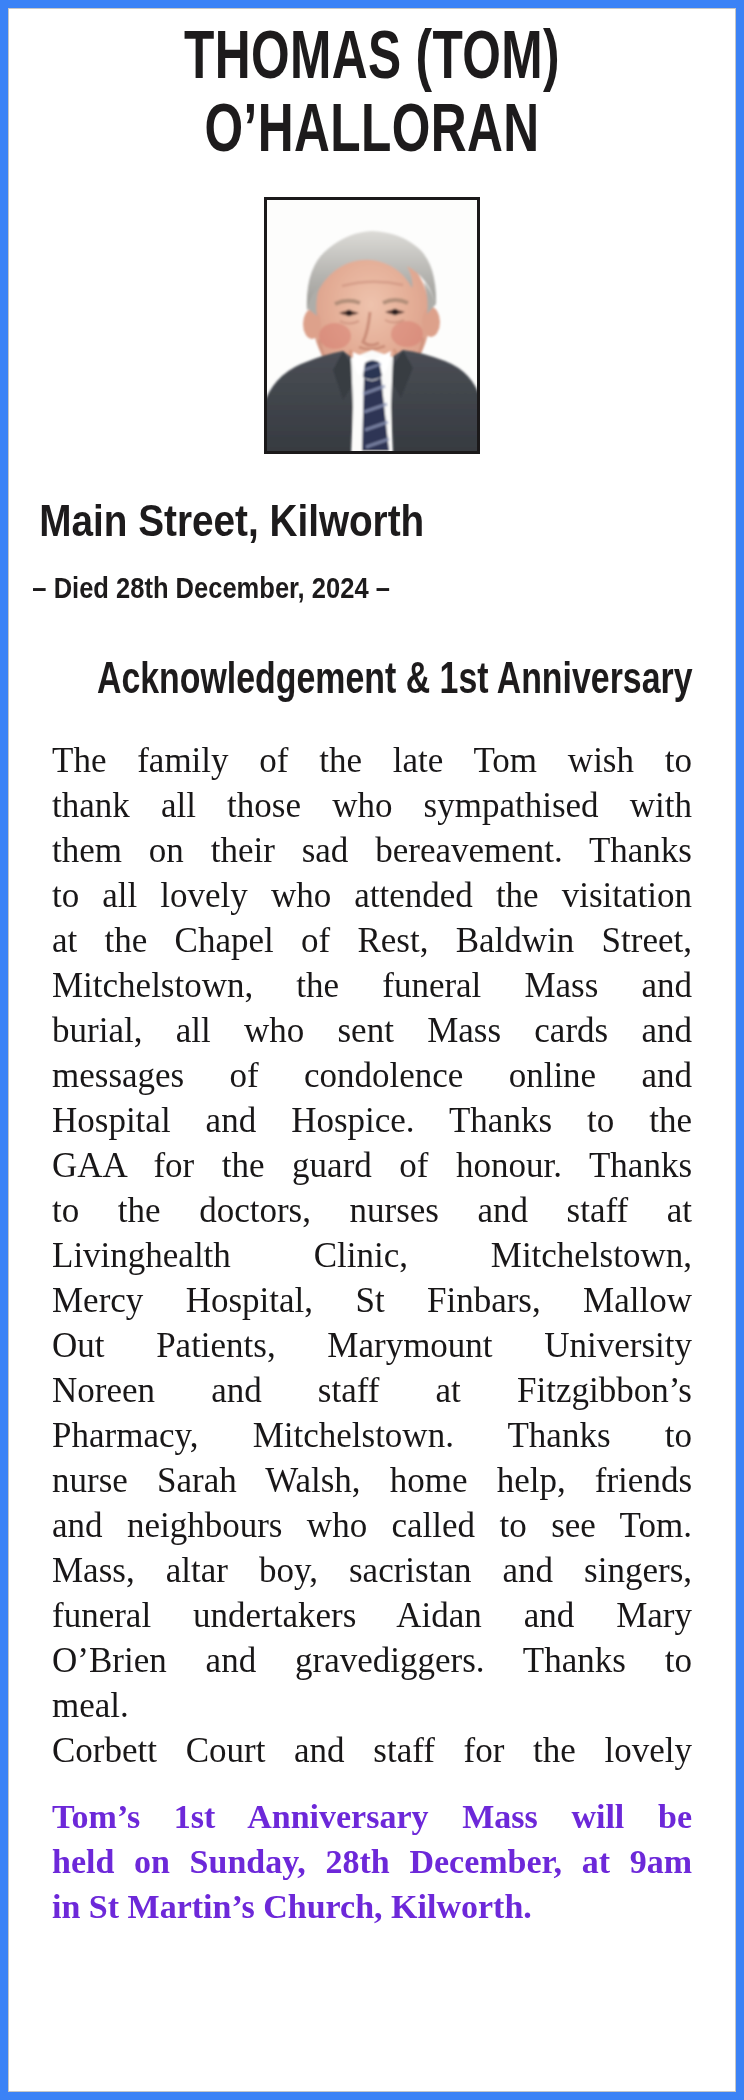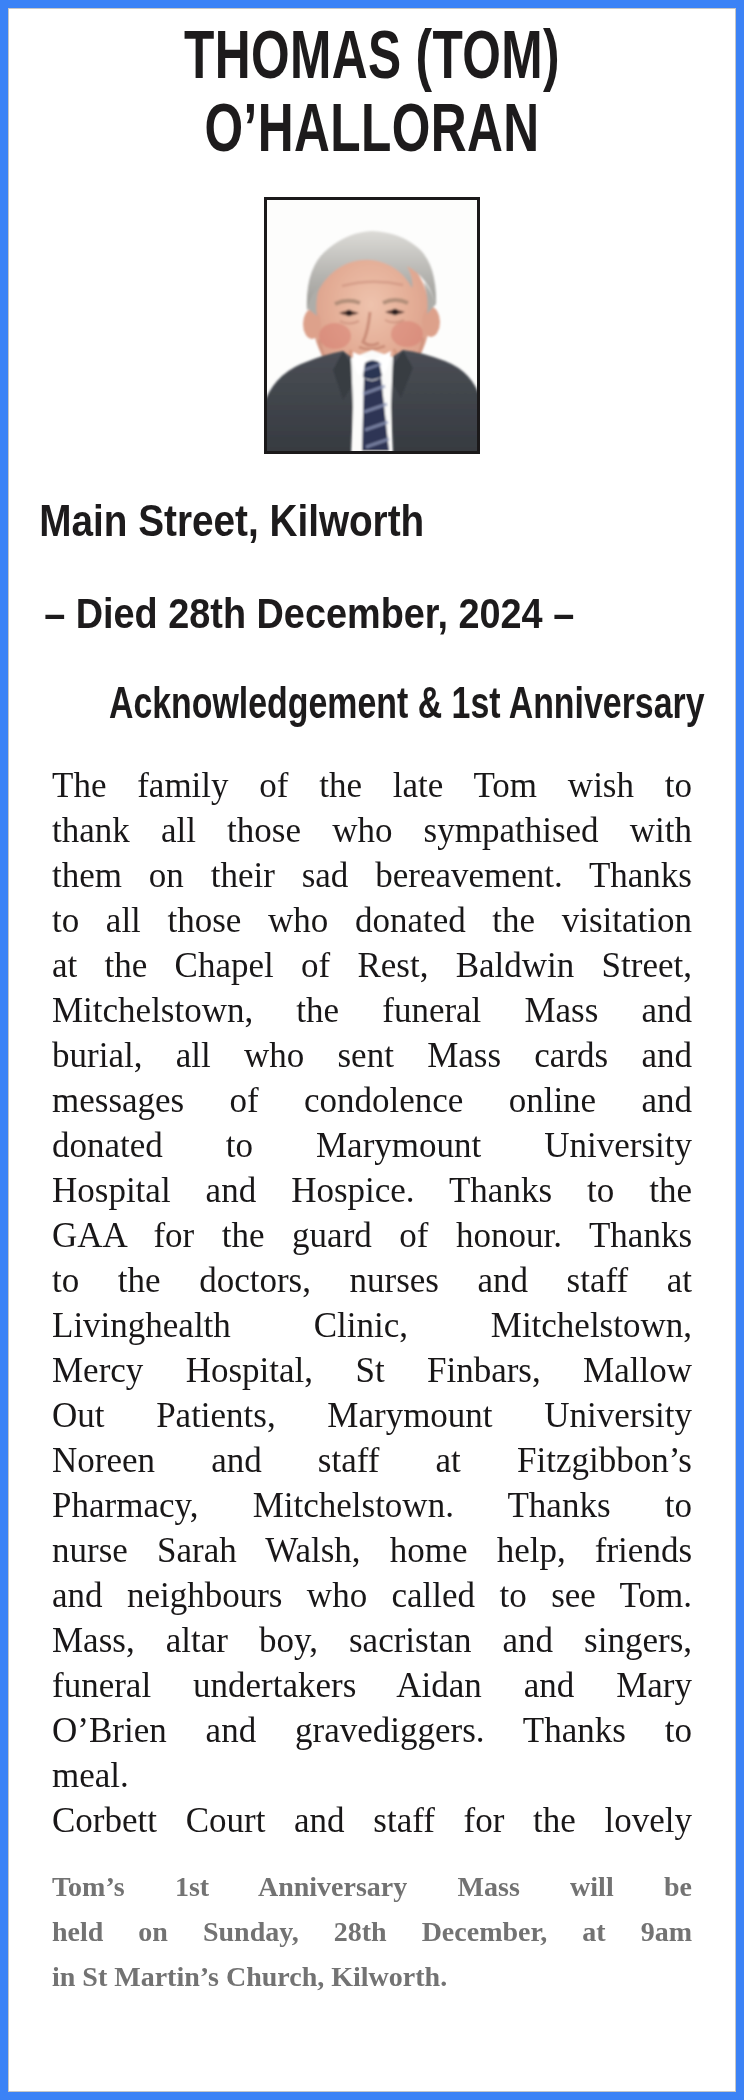--- a/index.html
+++ b/index.html
@@ -32,23 +32,23 @@
 
   .head { display: flex; justify-content: flex-start; }
   .head > span {
     display: inline-block;
     white-space: nowrap;
     font-weight: bold;
     transform-origin: 50% 50%;
   }
   .address { margin-top: 41px; font-size: 45px; line-height: 52px; }
   .address > span { transform: scaleX(0.86); }
-  .died    { margin-top: 40px; font-size: 43px; line-height: 52px; }
+  .died    { margin-top: 15px; font-size: 29px; line-height: 52px; }
   .died    > span { transform: scaleX(0.88); }
-  .ack     { margin-top: 38px; font-size: 44px; line-height: 52px; padding-left: 12px; }
+  .ack     { margin-top: 38px; font-size: 44px; line-height: 52px; }
   .ack     > span { transform: scaleX(0.77); }
 
   
   .photo-frame {
     width: 216px;
     height: 257px;
     margin: 33px auto 0;
     border: 3px solid #1b191a;
     background: #fdfdfd;
   }
@@ -58,24 +58,24 @@
   .body-para {
     margin: 34px 44px 17px;
     font-family: "Liberation Serif", serif;
     font-size: 35px;
     line-height: 45px;
     color: #191718;
   }
   .anniv-para {
     margin: 21px 44px 12px;
     font-family: "Liberation Serif", serif;
-    font-size: 28px;
+    font-size: 34px;
     line-height: 45px;
     font-weight: bold;
-    color: #737373;
+    color: #6d28d9;
   }
   .jline { text-align: justify; text-align-last: justify; }
   .jline-last { text-align-last: left; }
 </style>
 </head>
 <body>
 
 <div class="notice">
 
   <div class="title-wrap">
@@ -166,26 +166,25 @@
   </div>
 
   <div class="head ack">
     <span>Acknowledgement &amp; 1st Anniversary</span>
   </div>
 
   <div class="body-para">
       <div class="jline">The family of the late Tom wish to</div>
       <div class="jline">thank all those who sympathised with</div>
       <div class="jline">them on their sad bereavement. Thanks</div>
-      <div class="jline">to all those who donated the visitation</div>
+      <div class="jline">to all lovely who attended the visitation</div>
       <div class="jline">at the Chapel of Rest, Baldwin Street,</div>
       <div class="jline">Mitchelstown, the funeral Mass and</div>
       <div class="jline">burial, all who sent Mass cards and</div>
       <div class="jline">messages of condolence online and</div>
-      <div class="jline">donated to Marymount University</div>
       <div class="jline">Hospital and Hospice. Thanks to the</div>
       <div class="jline">GAA for the guard of honour. Thanks</div>
       <div class="jline">to the doctors, nurses and staff at</div>
       <div class="jline">Livinghealth Clinic, Mitchelstown,</div>
       <div class="jline">Mercy Hospital, St Finbars, Mallow</div>
       <div class="jline">Out Patients, Marymount University</div>
       <div class="jline">Noreen and staff at Fitzgibbon’s</div>
       <div class="jline">Pharmacy, Mitchelstown. Thanks to</div>
       <div class="jline">nurse Sarah Walsh, home help, friends</div>
       <div class="jline">and neighbours who called to see Tom.</div>

